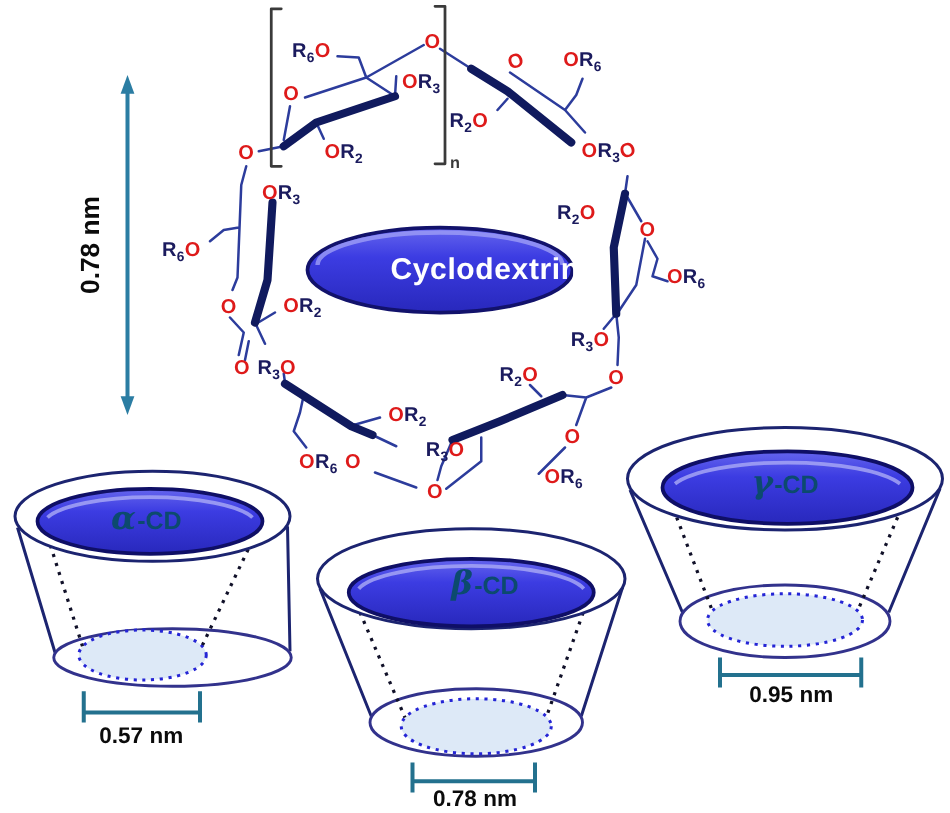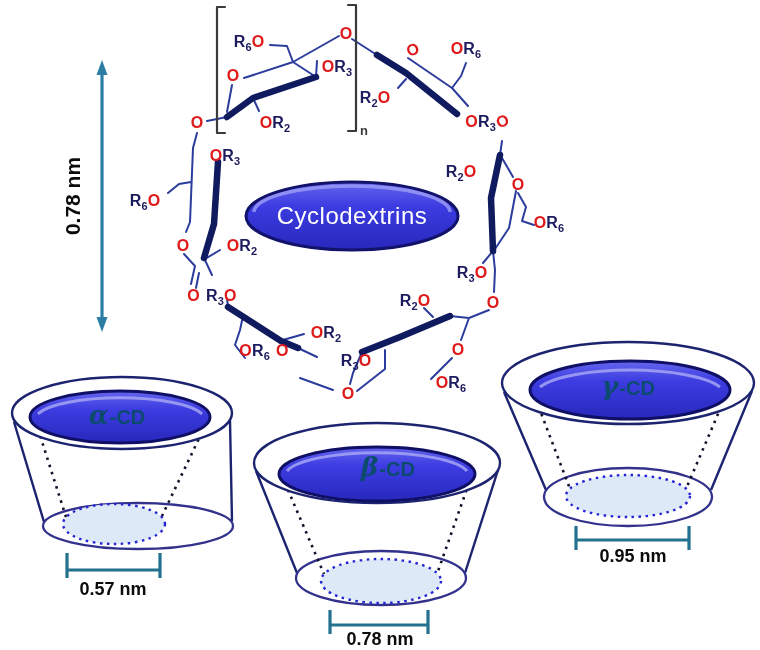--- a/index.html
+++ b/index.html
@@ -8,22 +8,22 @@
   .fig svg{position:absolute;left:0;top:0;}
   
   .rl{position:absolute;transform:translate(-50%,-50%);font-weight:bold;font-size:16px;
       line-height:1;white-space:nowrap;letter-spacing:.2px;}
   .rl .n{color:#1b1b5e;}
   .rl .r{color:#de1a1a;}
   .rl sub{font-size:11px;vertical-align:-4px;line-height:1;}
   .rl .ital{display:inline-block;transform:rotate(-18deg);}
   .rl .gap{margin-left:6px;}
   .nsub{position:absolute;transform:translate(-50%,-50%);font-weight:bold;font-size:13px;color:#3a3a3a;}
-  .oval-label{position:absolute;transform:translate(-50%,-50%);color:#fff;font-weight:normal;
-      font-size:24px;letter-spacing:.5px;white-space:nowrap;}
+  .oval-label{position:absolute;transform:translate(-50%,-50%);color:#fff;font-weight:bold;
+      font-size:24px;letter-spacing:.5px;white-space:nowrap;margin-left:43px;}
   .cone-label{position:absolute;transform:translate(-50%,-50%);color:#0c4a6e;font-weight:bold;
       font-size:20px;white-space:nowrap;line-height:1;}
   .cone-label .greek{font-family:"DejaVu Serif",serif;font-style:italic;font-size:26px;
       font-weight:bold;margin-right:1px;}
   .measure-label{position:absolute;transform:translate(-50%,-50%);font-weight:bold;font-size:18px;
       color:#0b0b0b;white-space:nowrap;}
   .arrow-label{position:absolute;transform:translate(-50%,-50%) rotate(-90deg);font-weight:bold;
       font-size:21px;color:#0b0b0b;white-space:nowrap;}
 </style>
 </head>
@@ -127,21 +127,21 @@
   <div class="rl" style="left:549px;top:224px"><span class="r">O</span><span class="n">R</span><sub class="n">6</sub></div>
   <div class="rl" style="left:472px;top:274px"><span class="n">R</span><sub class="n">3</sub><span class="r">O</span></div>
   <div class="rl" style="left:415px;top:302px"><span class="n">R</span><sub class="n">2</sub><span class="r">O</span></div>
   <div class="rl" style="left:493px;top:303px"><span class="r">O</span></div>
   <div class="rl" style="left:458px;top:350px"><span class="r">O</span></div>
   <div class="rl" style="left:356px;top:362px"><span class="n">R</span><sub class="n">3</sub><span class="r">O</span></div>
   <div class="rl" style="left:451px;top:384px"><span class="r">O</span><span class="n">R</span><sub class="n">6</sub></div>
   <div class="rl" style="left:348px;top:394px"><span class="r">O</span></div>
   <div class="rl" style="left:212px;top:297px"><span class="r">O</span><span class="n gap">R</span><sub class="n">3</sub><span class="r">O</span></div>
   <div class="rl" style="left:326px;top:334px"><span class="r">O</span><span class="n">R</span><sub class="n">2</sub></div>
-  <div class="rl" style="left:264px;top:352px"><span class="r">O</span><span class="n">R</span><sub class="n">6</sub><span class="r gap">O</span></div>
+  <div class="rl" style="left:264px;top:372px"><span class="r">O</span><span class="n">R</span><sub class="n">6</sub><span class="r gap">O</span></div>
   <div class="rl" style="left:225px;top:157px"><span class="r">O</span><span class="n">R</span><sub class="n">3</sub></div>
   <div class="rl" style="left:145px;top:202px"><span class="n">R</span><sub class="n">6</sub><span class="r">O</span></div>
   <div class="rl" style="left:183px;top:246px"><span class="r">O</span></div>
   <div class="rl" style="left:242px;top:247px"><span class="r">O</span><span class="n">R</span><sub class="n">2</sub></div>
   <div class="rl" style="left:197px;top:123px"><span class="r">O</span></div>
 
   <div class="nsub" style="left:364px;top:130px">n</div>
 
   <div class="oval-label" style="left:352px;top:216px">Cyclodextrins</div>
 

